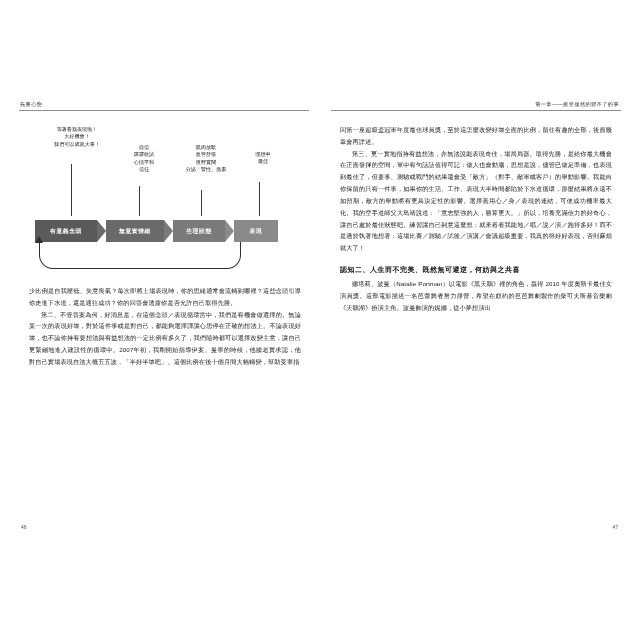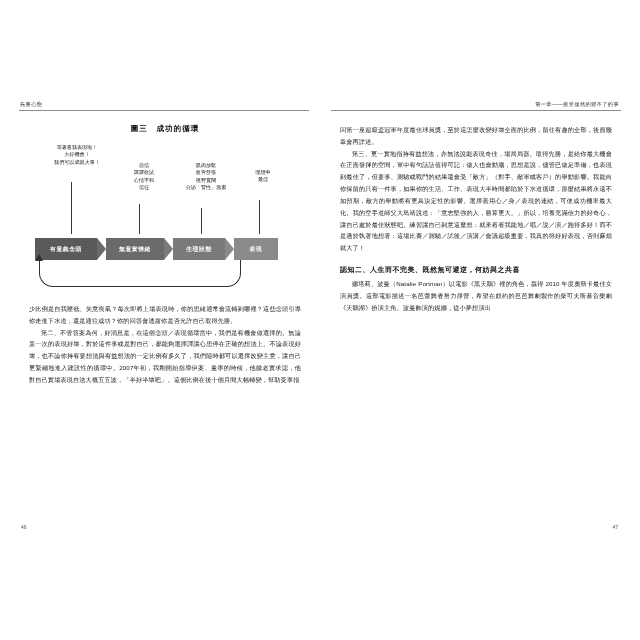--- a/index.html
+++ b/index.html
@@ -165,21 +165,20 @@
   <div class="runhead runhead-left">先勝心態</div>
   <div class="runhead runhead-right">第一章——接受僅然的變不了的事</div>
   <div class="rule rule-left"></div>
   <div class="rule rule-right"></div>
 
   <div class="folio folio-left">46</div>
   <div class="folio folio-right">47</div>
 
   <div class="col col-left">
 
-    <div class="fig-title">圖三　成功的循環</div>
 
     <div class="diagram">
       <div class="dg-label" style="left:6px; top:2px; width:84px;">等著看我表現啦！
 大好機會！
 我們可以成就大事！</div>
       <div class="dg-label" style="left:88px; top:20px; width:54px;">自信
 羅羅欲試
 心情平和
 信任</div>
       <div class="dg-label" style="left:146px; top:20px; width:62px;">肌肉放鬆

